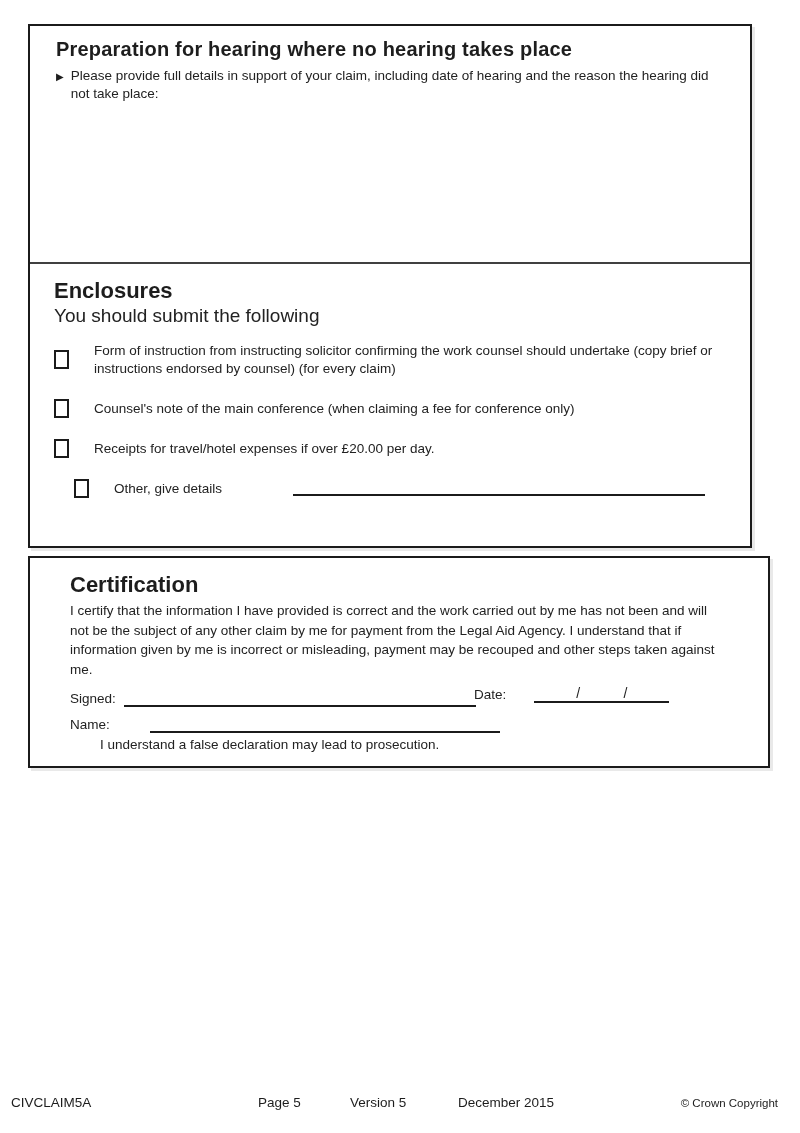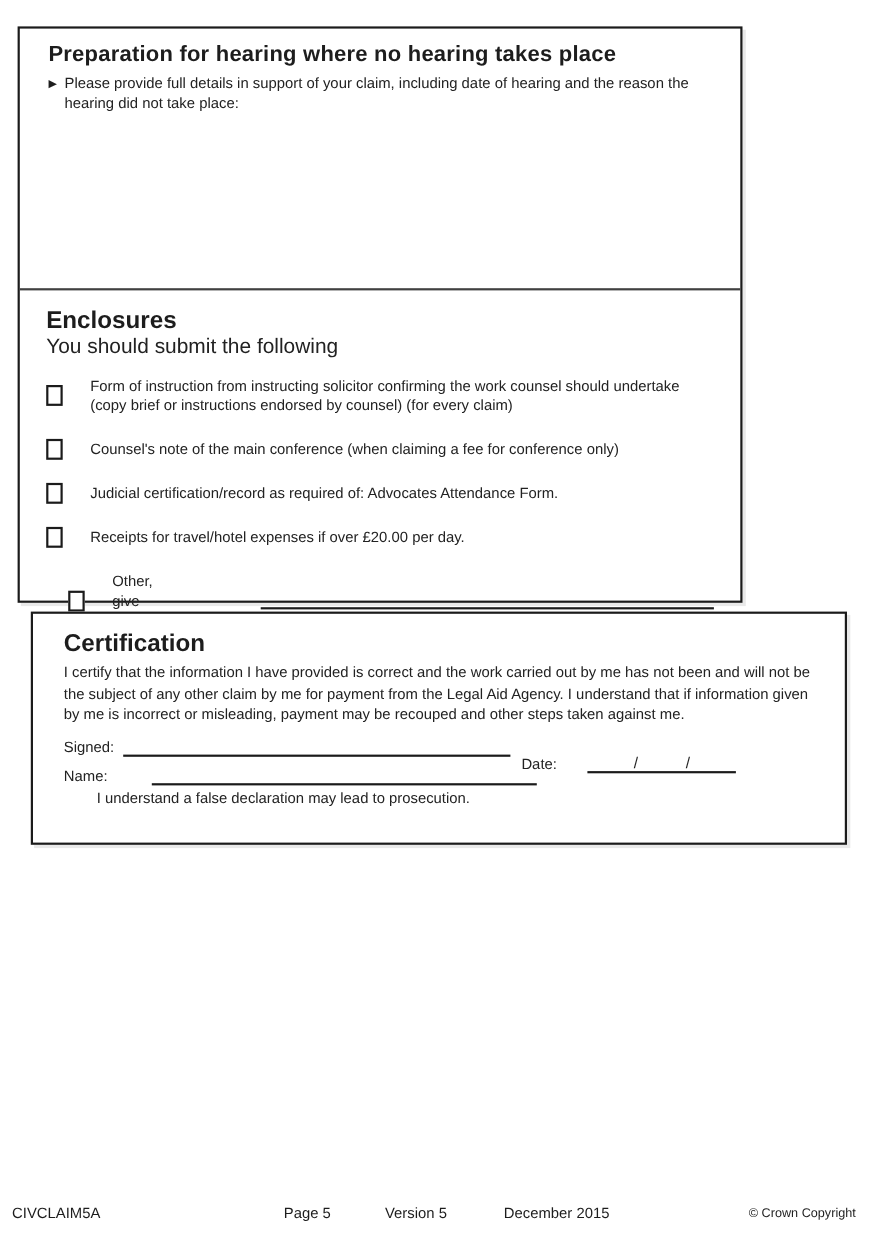--- a/index.html
+++ b/index.html
@@ -12,21 +12,21 @@
     font-family: "Liberation Sans", sans-serif;
     color: #222;
     overflow: hidden;
   }
   .formbox {
     position: absolute;
     border: 2px solid #1b1b1b;
     background: #fff;
     box-shadow: 3px 3px 0 #e9e9e9;
   }
-  .box-main { left: 16px; top: 24px; width: 659px; height: 524px; }
+  .box-main { left: 28px; top: 24px; width: 724px; height: 524px; }
   .box-cert { left: 28px; top: 556px; width: 742px; height: 212px; }
 
   .sect-prep { position: absolute; left: 0; right: 0; top: 0; height: 236px; padding: 10px 26px; }
   .sect-enc  { position: absolute; left: 0; right: 0; top: 236px; bottom: 0; border-top: 2px solid #404040; padding: 10px 24px; }
 
   h1.title-lg { font-size: 20px; font-weight: bold; letter-spacing: 0.2px; margin: 2px 0 6px; color: #1d1d1d; }
   h2.title-xl { font-size: 22px; font-weight: bold; margin: 4px 0 3px; color: #1d1d1d; }
 
   .bullet-row { display: flex; gap: 7px; font-size: 13.5px; line-height: 18px; max-width: 680px; }
   .bullet-glyph { font-size: 10px; line-height: 18px; flex: none; padding-top: 1px; color: #1d1d1d; }
@@ -44,21 +44,21 @@
   .enc-label { font-size: 13.5px; line-height: 18px; max-width: 655px; padding-top: 1px; }
   .other-row { margin-bottom: 12px; padding-left: 20px; }
   .other-line {
     flex: none;
     width: 412px;
     height: 15px;
     margin-left: 46px;
     border-bottom: 2px solid #1b1b1b;
   }
 
-  .sect-cert { position: relative; height: 100%; padding: 10px 28px; }
+  .sect-cert { position: relative; height: 100%; padding: 10px 40px; }
   .cert-body { font-size: 13.5px; line-height: 19.5px; max-width: 702px; }
 
   .sig-row { display: flex; align-items: flex-end; margin-top: 11px; }
   .sig-label { font-size: 13.5px; line-height: 17px; flex: none; }
   .line {
     border-bottom: 2px solid #1b1b1b;
     height: 13px;
   }
   .signed-line { width: 352px; margin-left: 8px; }
   .name-row { margin-top: 9px; }
@@ -122,24 +122,20 @@
       <div class="enc-row">
         <span class="checkbox"></span>
         <span class="enc-label">Form of instruction from instructing solicitor confirming the work counsel should undertake (copy brief or instructions endorsed by counsel) (for every claim)</span>
       </div>
 
       <div class="enc-row">
         <span class="checkbox"></span>
         <span class="enc-label">Counsel's note of the main conference (when claiming a fee for conference only)</span>
       </div>
 
-      <div class="enc-row">
-        <span class="checkbox"></span>
-        <span class="enc-label">Judicial certification/record as required of: Advocates Attendance Form.</span>
-      </div>
 
       <div class="enc-row">
         <span class="checkbox"></span>
         <span class="enc-label">Receipts for travel/hotel expenses if over £20.00 per day.</span>
       </div>
 
       <div class="enc-row other-row">
         <span class="checkbox"></span>
         <span class="enc-label">Other, give details</span>
         <span class="other-line"></span>

